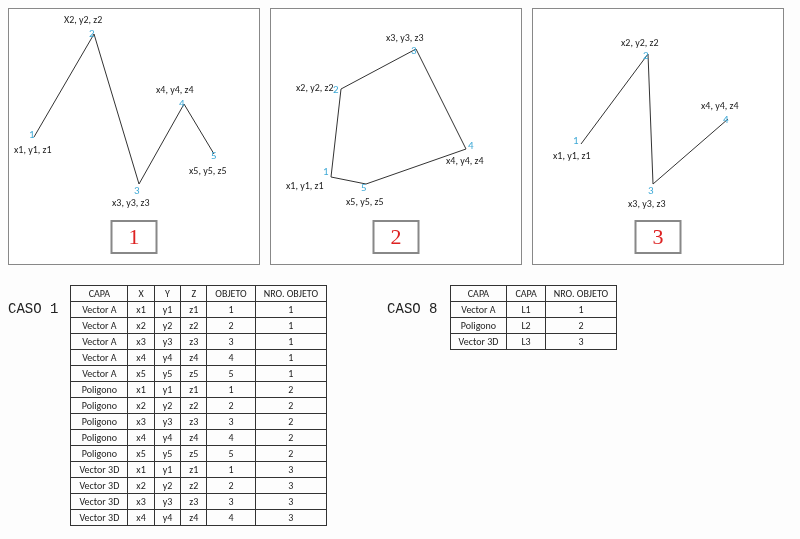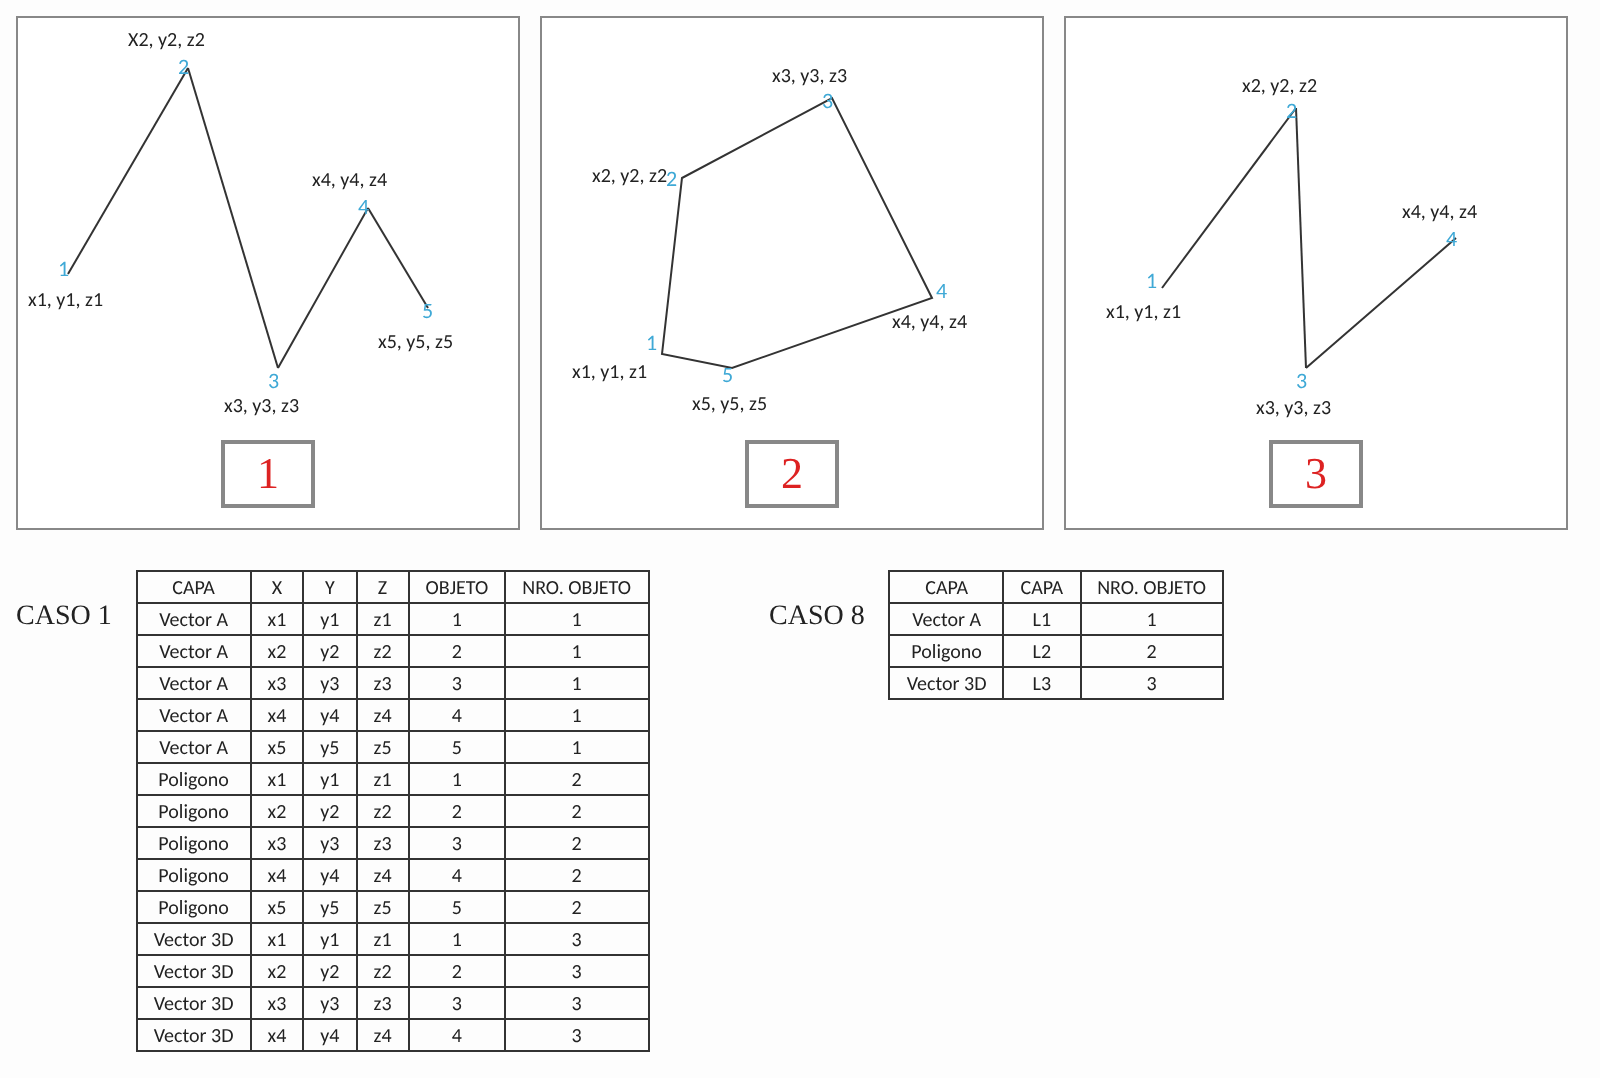--- a/index.html
+++ b/index.html
@@ -49,21 +49,21 @@
     display: flex;
     gap: 60px;
     margin-top: 20px;
   }
   .caso-block {
     display: flex;
     align-items: flex-start;
     gap: 12px;
   }
   .caso-label {
-    font-family: Liberation Serif, serif;
+    font-family: Liberation Mono, monospace;
     font-size: 14px;
     padding-top: 16px;
     white-space: nowrap;
   }
   table {
     border-collapse: collapse;
     font-size: 10px;
   }
   th, td {
     border: 1px solid #333;

